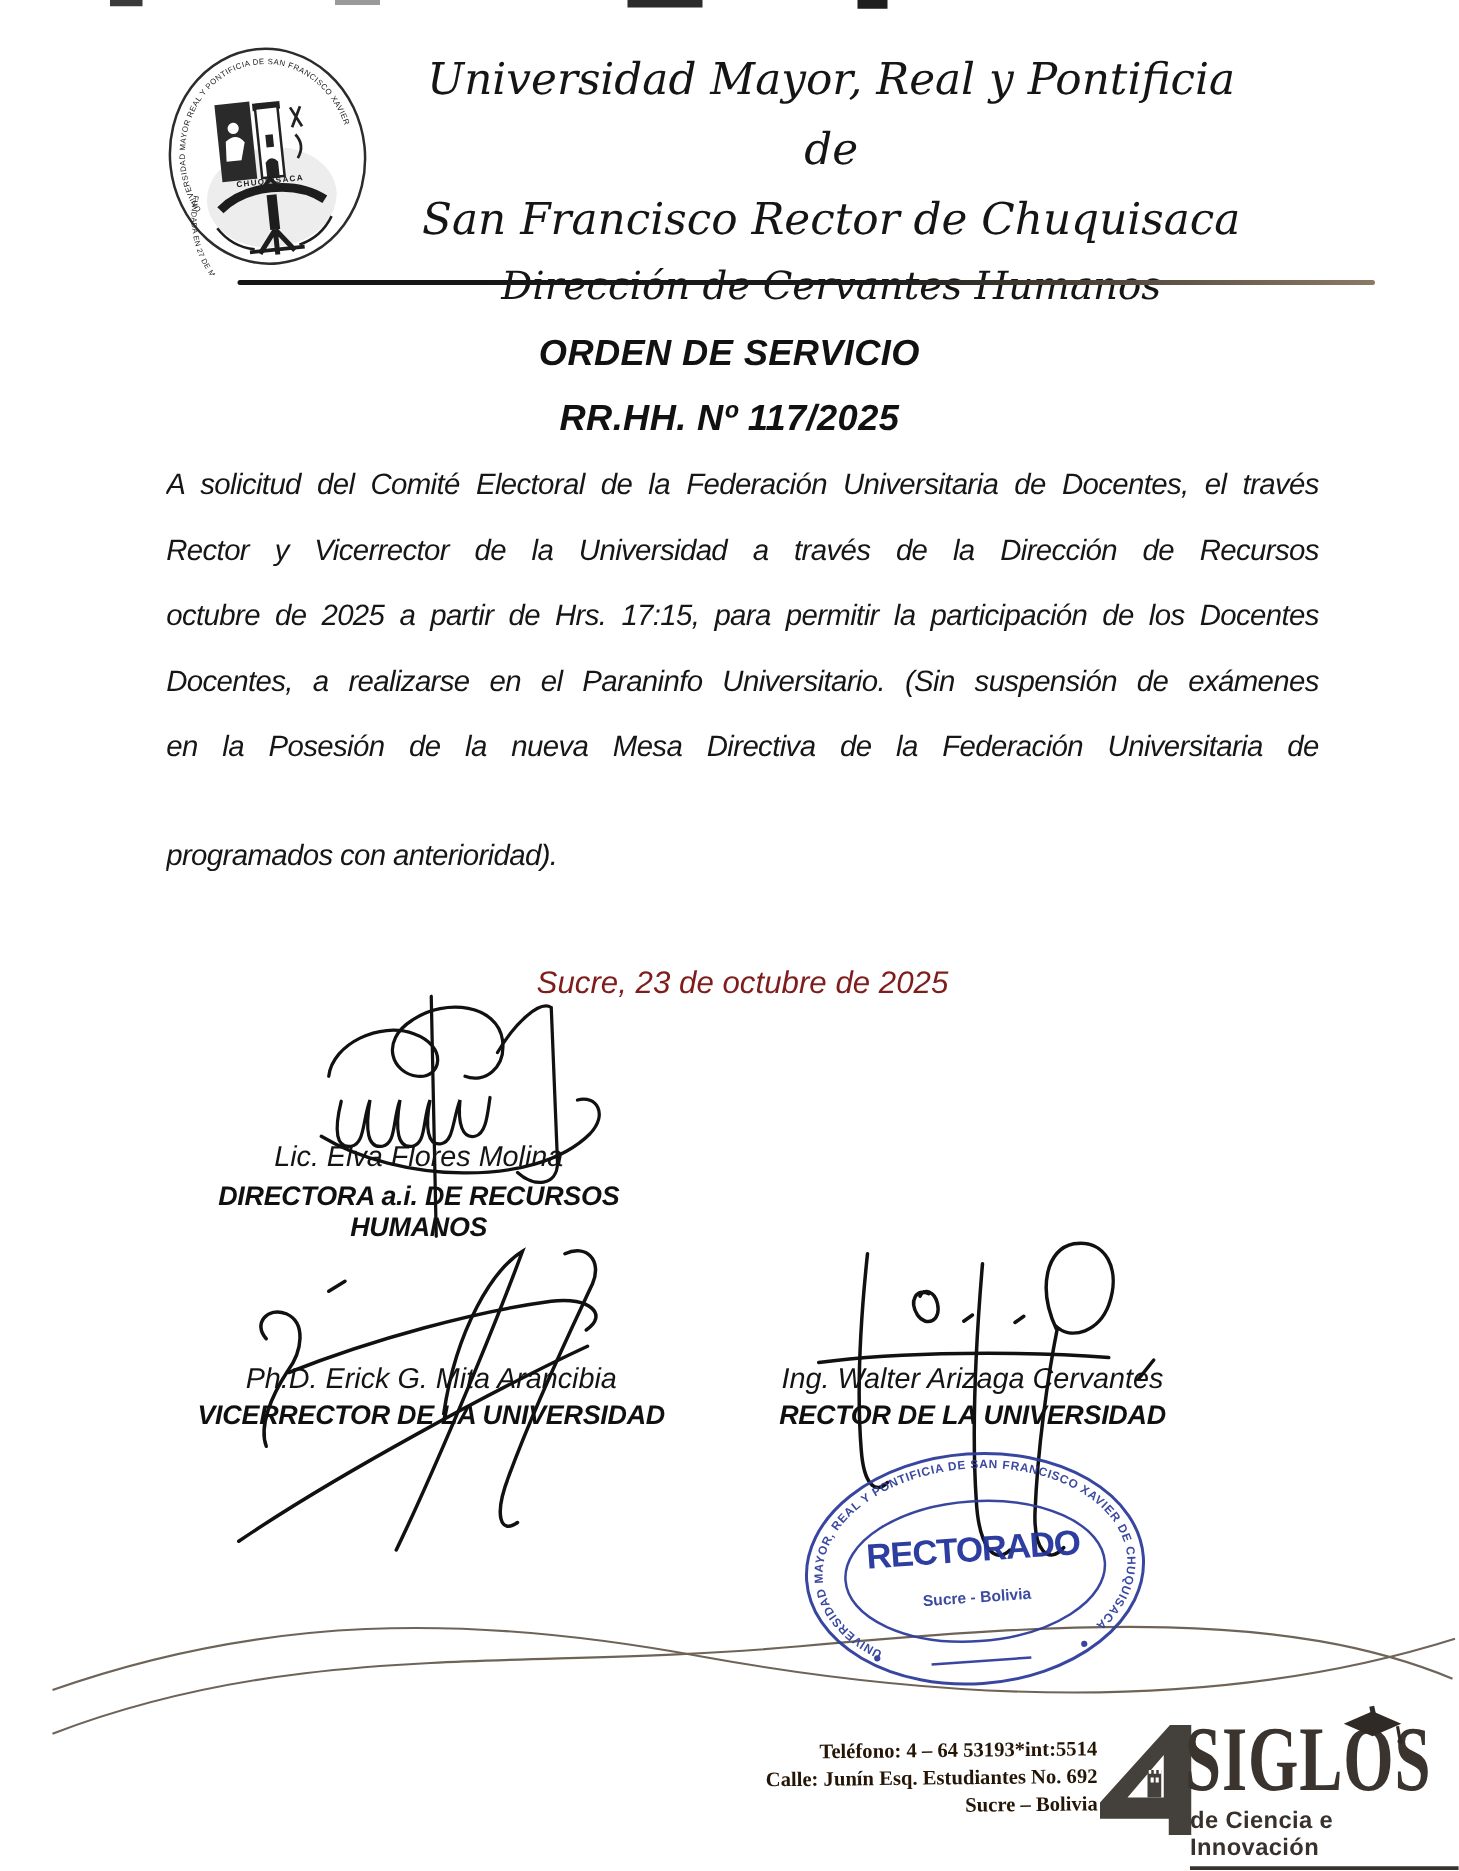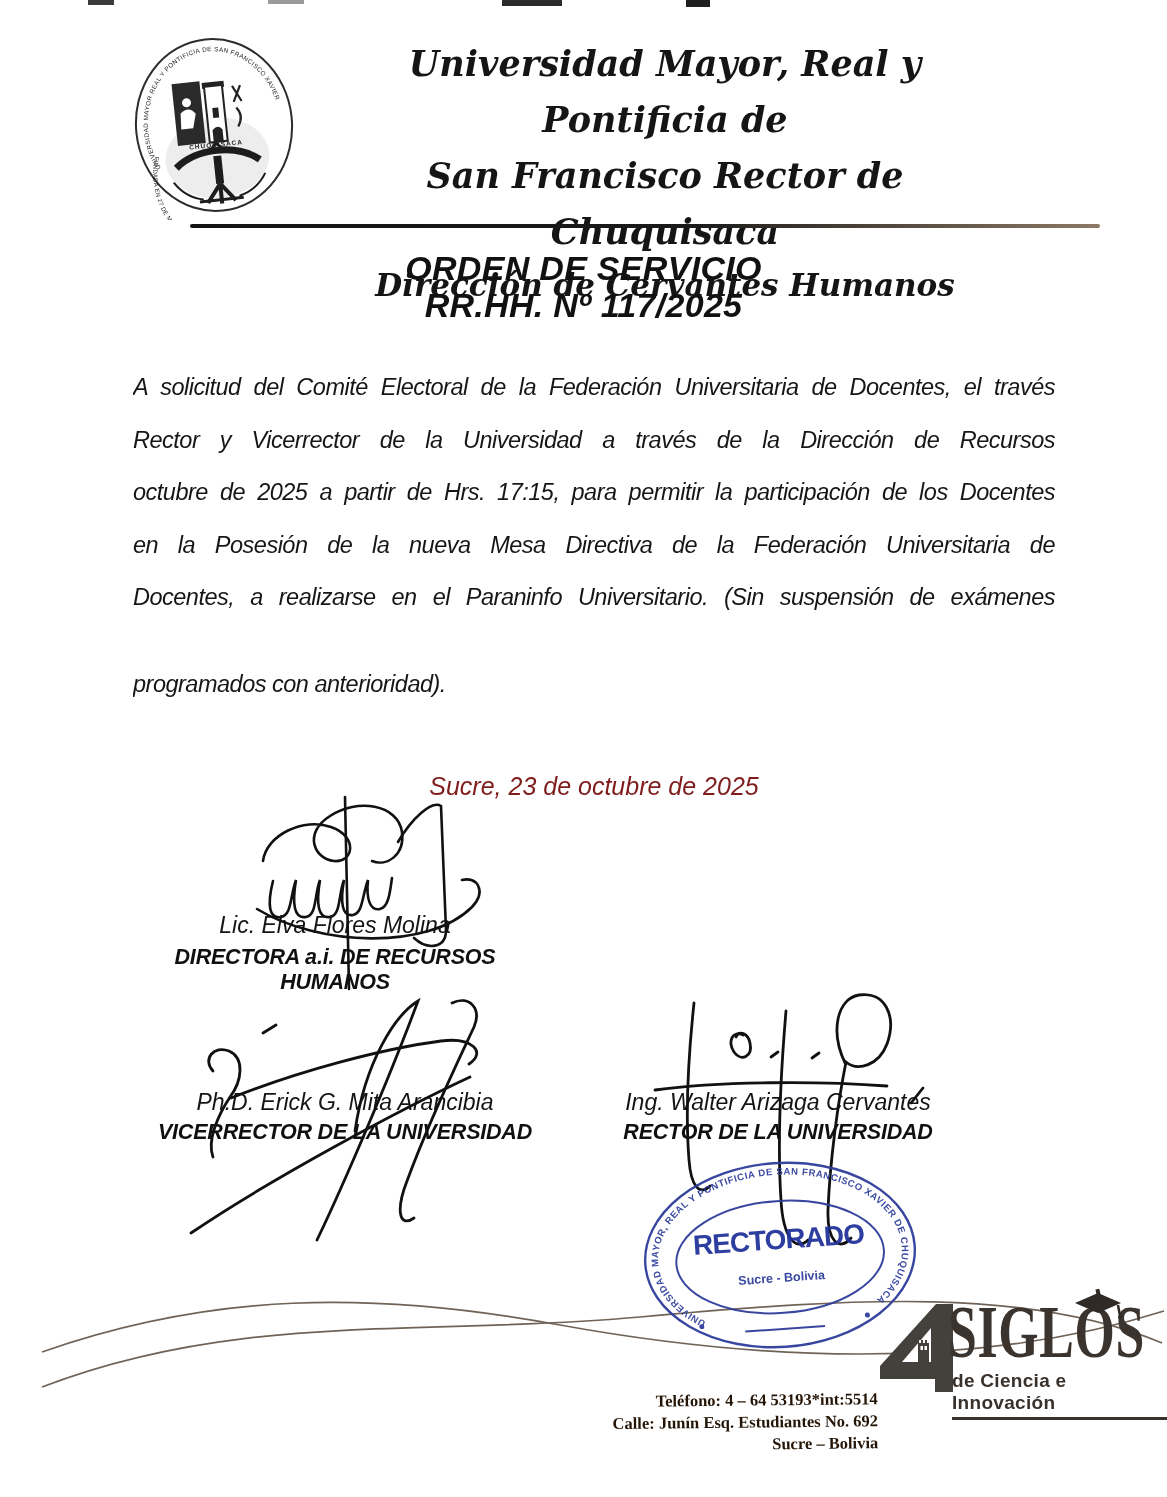--- a/index.html
+++ b/index.html
@@ -4,30 +4,30 @@
 <style>
   html,body{margin:0;padding:0;background:#ffffff;}
   .page{position:relative;width:1167px;height:1497px;background:#fff;overflow:hidden;
         font-family:"Liberation Sans",sans-serif;color:#1a1a1a;}
 
   
   .artifact{position:absolute;top:0;}
 
   
   .org-block{position:absolute;left:320px;top:36px;width:690px;text-align:center;
-             font-family:"DejaVu Serif",serif;font-style:italic;font-weight:bold;color:#151515;}
+             font-family:"DejaVu Serif",serif;font-style:italic;font-weight:normal;color:#151515;}
   .org-line1,.org-line2{font-size:35px;line-height:56px;}
   .org-line3{font-size:31px;line-height:50px;}
   .rule{position:absolute;left:190px;top:224px;width:910px;height:4px;
         background:linear-gradient(to right,#141414 0%,#1a1a1a 55%,#8d7964 100%);border-radius:2px;}
 
   
   .title-block{position:absolute;left:0;top:250px;width:1167px;text-align:center;
                font-style:italic;font-weight:bold;color:#111;}
-  .title-line{font-size:34px;line-height:37px;letter-spacing:.3px;}
+  .title-line{font-size:29px;line-height:37px;letter-spacing:.3px;margin-top:15px;}
 
   
   .body-block{position:absolute;left:133px;top:372px;width:922px;font-style:italic;
               font-size:23.5px;letter-spacing:-0.5px;color:#161616;}
   .body-line{height:52.5px;line-height:30px;text-align:justify;text-align-last:justify;
              overflow:hidden;white-space:normal;}
   .body-line.last{text-align-last:left;margin-top:34px;}
 
   .dateline{position:absolute;left:133px;top:772px;width:922px;text-align:center;
             font-style:italic;font-size:25px;color:#7f1d1d;}
@@ -45,21 +45,21 @@
   
   .ink{position:absolute;left:0;top:0;width:1167px;height:1497px;pointer-events:none;}
 
   
   .stamp{position:absolute;left:630px;top:1153px;width:300px;height:215px;opacity:.95;}
 
   
   .footer-text{position:absolute;left:540px;top:1390px;width:338px;text-align:right;
                font-family:"Liberation Serif",serif;font-weight:bold;font-size:16.5px;
                line-height:22px;color:#241506;transform:rotate(-0.6deg);}
-  .siglos{position:absolute;left:876px;top:1292px;width:280px;height:110px;}
+  .siglos{position:absolute;left:876px;top:1368px;width:280px;height:110px;}
   .siglos-word{position:absolute;left:72px;top:2px;font-family:"Liberation Serif",serif;
                font-weight:bold;font-size:74px;line-height:76px;color:#3b332e;
                transform:scaleX(0.70);transform-origin:left top;letter-spacing:1px;}
   .siglos-tagline{position:absolute;left:76px;top:78px;width:218px;font-size:19px;font-weight:600;
                   color:#39312c;border-bottom:3.5px solid #39312c;padding-bottom:3px;letter-spacing:.3px;}
   .numeral4{position:absolute;left:0;top:8px;}
   .gradcap{position:absolute;left:196px;top:-4px;}
   .seal{position:absolute;left:126px;top:30px;}
 </style>
 </head>
@@ -119,22 +119,22 @@
 
   <div class="title-block">
     <div class="title-line">ORDEN DE SERVICIO</div>
     <div class="title-line">RR.HH. Nº 117/2025</div>
   </div>
 
   <div class="body-block">
     <div class="body-line">A solicitud del Comité Electoral de la Federación Universitaria de Docentes, el través</div>
     <div class="body-line">Rector y Vicerrector de la Universidad a través de la Dirección de Recursos</div>
     <div class="body-line">octubre de 2025 a partir de Hrs. 17:15, para permitir la participación de los Docentes</div>
+    <div class="body-line">Docentes, a realizarse en el Paraninfo Universitario. (Sin suspensión de exámenes</div>
     <div class="body-line">en la Posesión de la nueva Mesa Directiva de la Federación Universitaria de</div>
-    <div class="body-line">Docentes, a realizarse en el Paraninfo Universitario. (Sin suspensión de exámenes</div>
     <div class="body-line last">programados con anterioridad).</div>
   </div>
 
   <div class="dateline">Sucre, 23 de octubre de 2025</div>
 
   <div class="sig1">
     <div class="sig-name">Lic. Elva Flores Molina</div>
     <div class="sig-title">DIRECTORA a.i. DE RECURSOS HUMANOS</div>
   </div>
   <div class="sig2">

